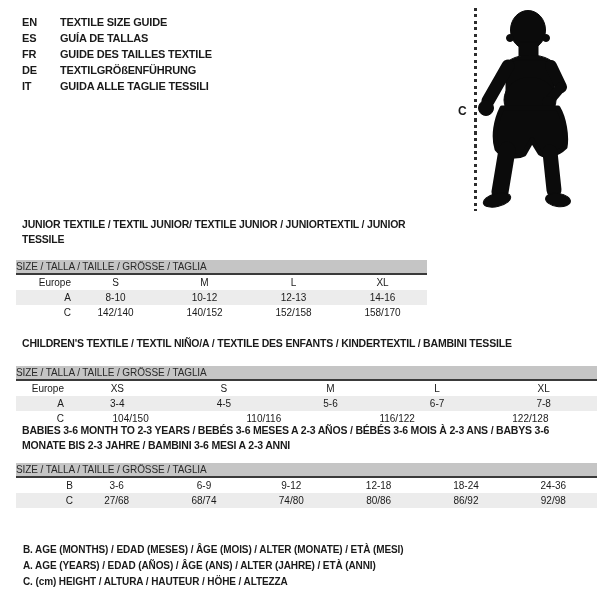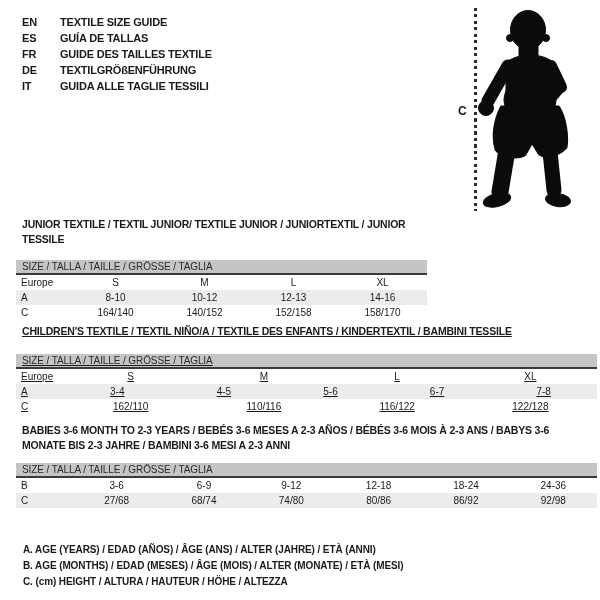--- a/index.html
+++ b/index.html
@@ -20,28 +20,28 @@
   .c-label{position:absolute;left:18px;top:104px;font-size:12px;font-weight:bold;}
   .figure svg{position:absolute;left:0;top:0;}
   
   .tblwrap{position:absolute;left:16px;}
   .tbl-title{font-size:10.5px;font-weight:bold;letter-spacing:-0.2px;line-height:15px;padding-left:6px;}
   .t1 .tbl-title{margin-bottom:13px;}
   .t2 .tbl-title{margin-bottom:15px;}
   .t3 .tbl-title{margin-bottom:10px;max-width:565px;}
   .size-bar{
     background:#c5c5c5;height:13px;line-height:13px;font-size:10px;color:#2a2a2a;
-    padding-left:6px;border-bottom:2px solid #3a3a3a;letter-spacing:-0.1px;
+    border-bottom:2px solid #3a3a3a;letter-spacing:-0.1px;
   }
   .t1{width:411px;top:217px;}
-  .t2{width:581px;top:324px;text-decoration:underline;}
+  .t2{width:581px;top:336px;}
   .t3{width:581px;top:423px;}
   .trow{display:flex;height:15px;line-height:15px;font-size:10px;padding-left:5px;}
   .trow.alt{background:#ececec;}
-  .tlabel{flex:none;text-align:left;}
+  .tlabel{flex:none;text-align:right;}
   .t1 .tlabel{width:50px;}
   .t2 .tlabel{width:43px;}
   .t3 .tlabel{width:52px;}
   .tcell{flex:1;text-align:center;}
   
   .notes{position:absolute;left:23px;top:542px;}
   .note-line{font-size:10px;font-weight:bold;line-height:16px;letter-spacing:-0.1px;}
 </style>
 </head>
 <body>
@@ -118,50 +118,51 @@
         </div>
         <div class="trow alt">
           <span class="tlabel">A</span>
           <span class="tcell">8-10</span>
           <span class="tcell">10-12</span>
           <span class="tcell">12-13</span>
           <span class="tcell">14-16</span>
         </div>
         <div class="trow">
           <span class="tlabel">C</span>
-          <span class="tcell">164/140</span>
+          <span class="tcell">142/140</span>
           <span class="tcell">140/152</span>
           <span class="tcell">152/158</span>
           <span class="tcell">158/170</span>
         </div>
       </div>
   </div>
 
   <div class="tblwrap t2">
     <div class="tbl-title">CHILDREN'S TEXTILE / TEXTIL NIÑO/A / TEXTILE DES ENFANTS / KINDERTEXTIL / BAMBINI TESSILE</div>
     <div class="size-bar">SIZE / TALLA / TAILLE / GRÖSSE / TAGLIA</div>
     <div>
         <div class="trow">
           <span class="tlabel">Europe</span>
+          <span class="tcell">XS</span>
           <span class="tcell">S</span>
           <span class="tcell">M</span>
           <span class="tcell">L</span>
           <span class="tcell">XL</span>
         </div>
         <div class="trow alt">
           <span class="tlabel">A</span>
           <span class="tcell">3-4</span>
           <span class="tcell">4-5</span>
           <span class="tcell">5-6</span>
           <span class="tcell">6-7</span>
           <span class="tcell">7-8</span>
         </div>
         <div class="trow">
           <span class="tlabel">C</span>
-          <span class="tcell">162/110</span>
+          <span class="tcell">104/150</span>
           <span class="tcell">110/116</span>
           <span class="tcell">116/122</span>
           <span class="tcell">122/128</span>
         </div>
       </div>
   </div>
 
   <div class="tblwrap t3">
     <div class="tbl-title">BABIES 3-6 MONTH TO 2-3 YEARS / BEBÉS 3-6 MESES A 2-3 AÑOS / BÉBÉS 3-6 MOIS À 2-3 ANS / BABYS 3-6 MONATE BIS 2-3 JAHRE / BAMBINI 3-6 MESI A 2-3 ANNI</div>
     <div class="size-bar">SIZE / TALLA / TAILLE / GRÖSSE / TAGLIA</div>
@@ -181,18 +182,18 @@
           <span class="tcell">68/74</span>
           <span class="tcell">74/80</span>
           <span class="tcell">80/86</span>
           <span class="tcell">86/92</span>
           <span class="tcell">92/98</span>
         </div>
       </div>
   </div>
 
   <div class="notes">
+      <div class="note-line">B. AGE (MONTHS) / EDAD (MESES) / ÂGE (MOIS) / ALTER (MONATE) / ETÀ (MESI)</div>
       <div class="note-line">A. AGE (YEARS) / EDAD (AÑOS) / ÂGE (ANS) / ALTER (JAHRE) / ETÀ (ANNI)</div>
-      <div class="note-line">B. AGE (MONTHS) / EDAD (MESES) / ÂGE (MOIS) / ALTER (MONATE) / ETÀ (MESI)</div>
       <div class="note-line">C. (cm) HEIGHT / ALTURA / HAUTEUR / HÖHE / ALTEZZA</div>
     </div>
 
 </div>
 
 </body></html>

